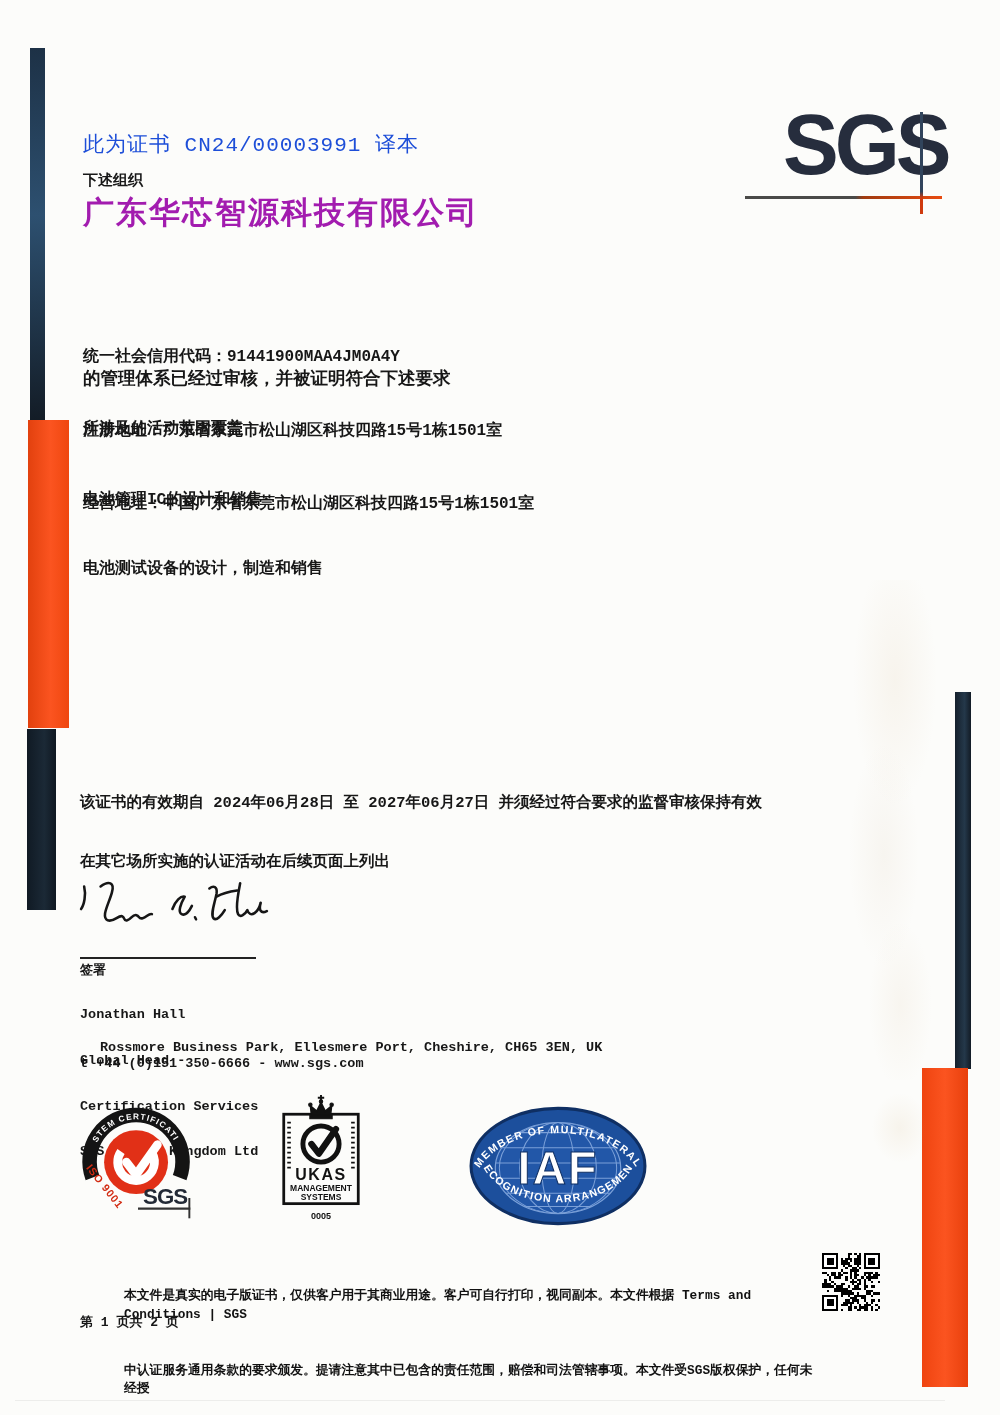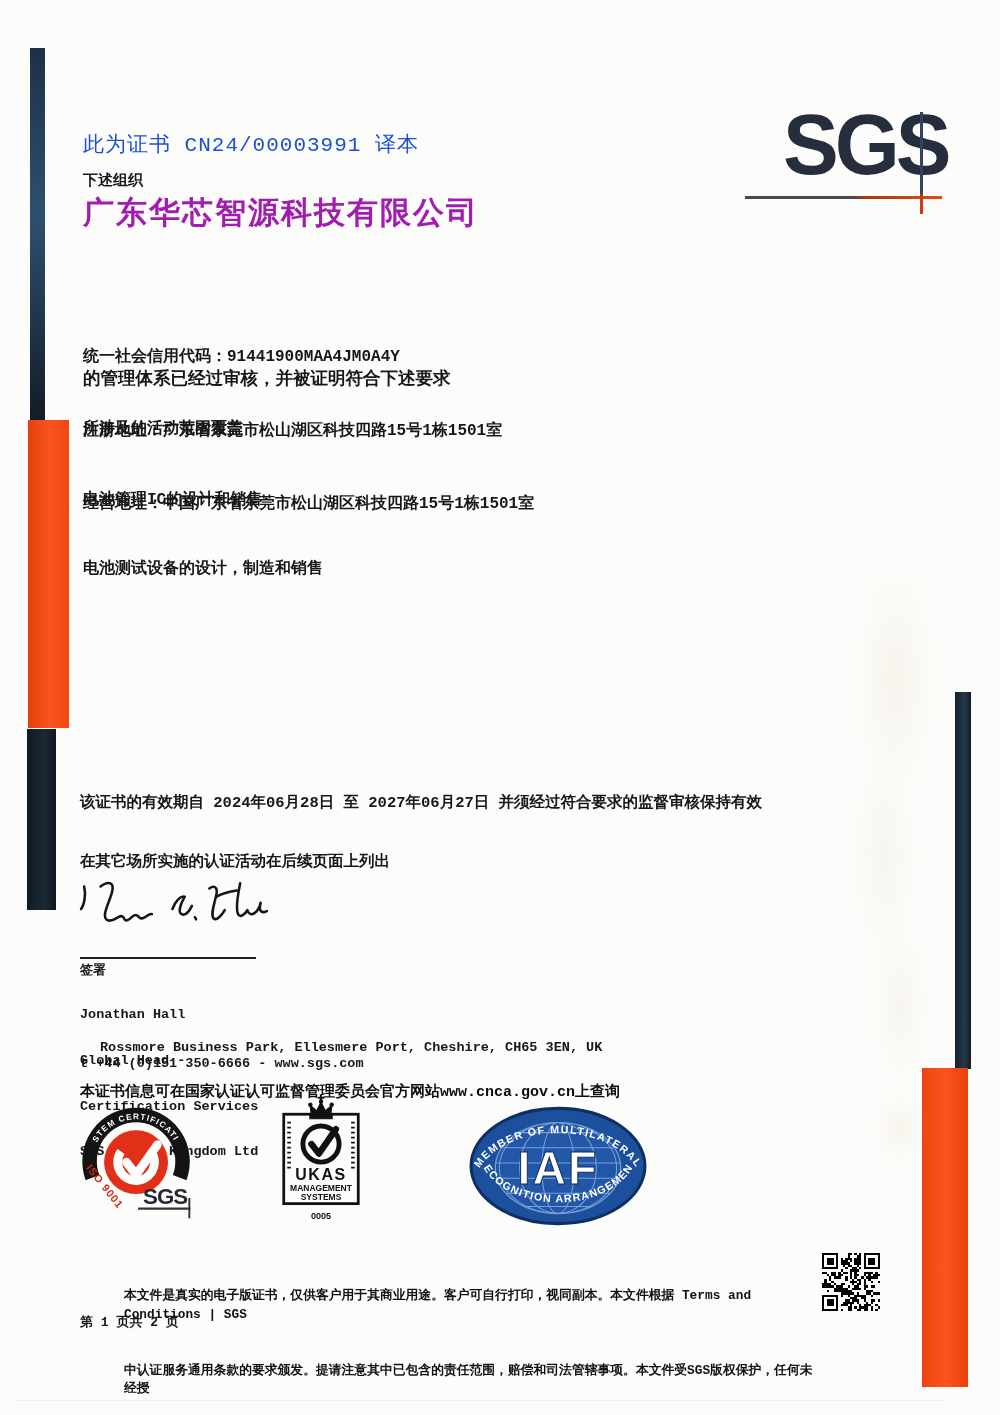--- a/index.html
+++ b/index.html
@@ -125,21 +125,20 @@
   <div class="t sig-label">签署</div>
   <div class="t signer">
     <div>Jonathan Hall</div>
     <div>Global Head -</div>
     <div>Certification Services</div>
     <div>SGS United Kingdom Ltd</div>
   </div>
   <div class="t sig-addr">Rossmore Business Park, Ellesmere Port, Cheshire, CH65 3EN, UK</div>
   <div class="t sig-phone">t +44 (0)151 350-6666 - www.sgs.com</div>
 
-  <div class="t verify">本证书信息可在国家认证认可监督管理委员会官方网站www.cnca.gov.cn上查询</div>
 
   <svg class="abs" style="left:76px;top:1100px;" width="124" height="132" viewBox="0 0 128 136">
     <path d="M17 80 A48 48 0 1 1 107 80" fill="none" stroke="#141414" stroke-width="15"></path>
     <defs>
         <path id="stampTop" d="M22 43 A46 46 0 0 1 102 43"></path>
       </defs>
     <text font-size="8.5" font-weight="bold" fill="#ffffff" letter-spacing="1.2">
       <textPath href="#stampTop" startOffset="50%" text-anchor="middle">SYSTEM CERTIFICATION</textPath>
     </text>
     <circle cx="62" cy="64" r="33" fill="#e13017"></circle>

